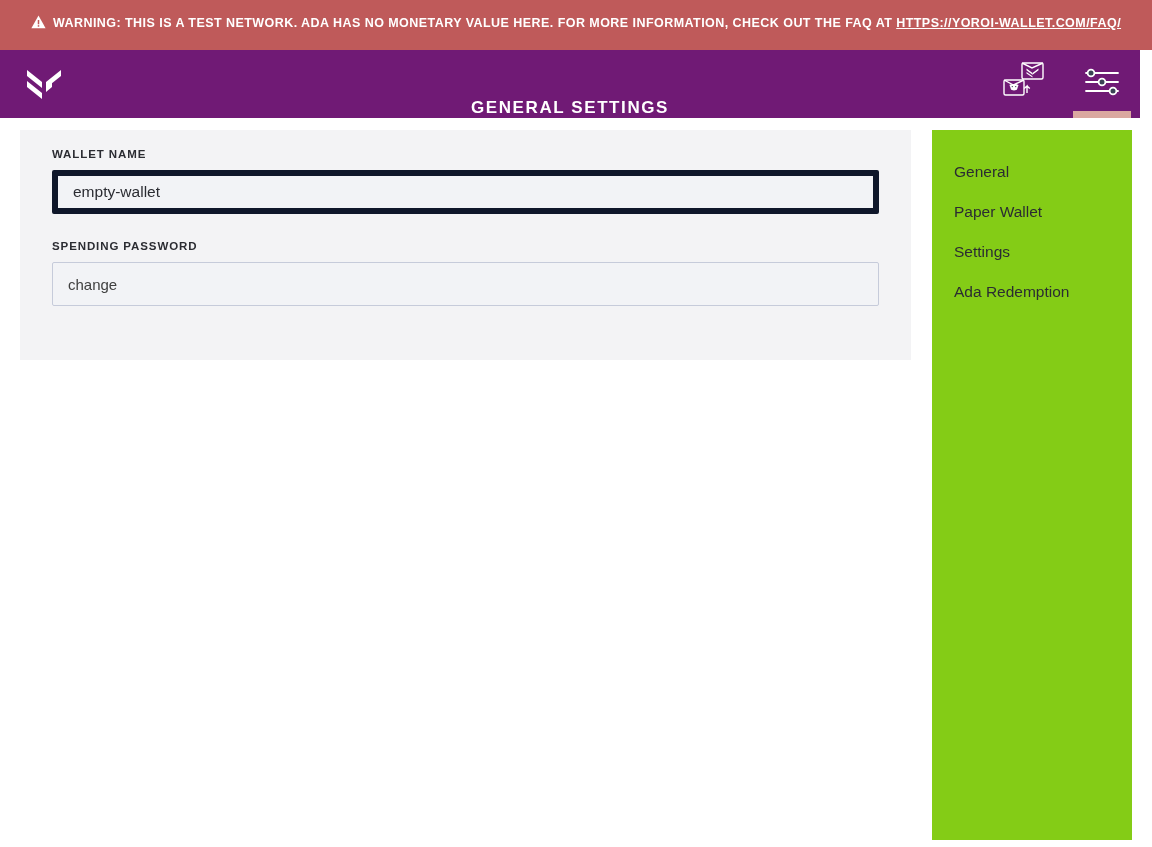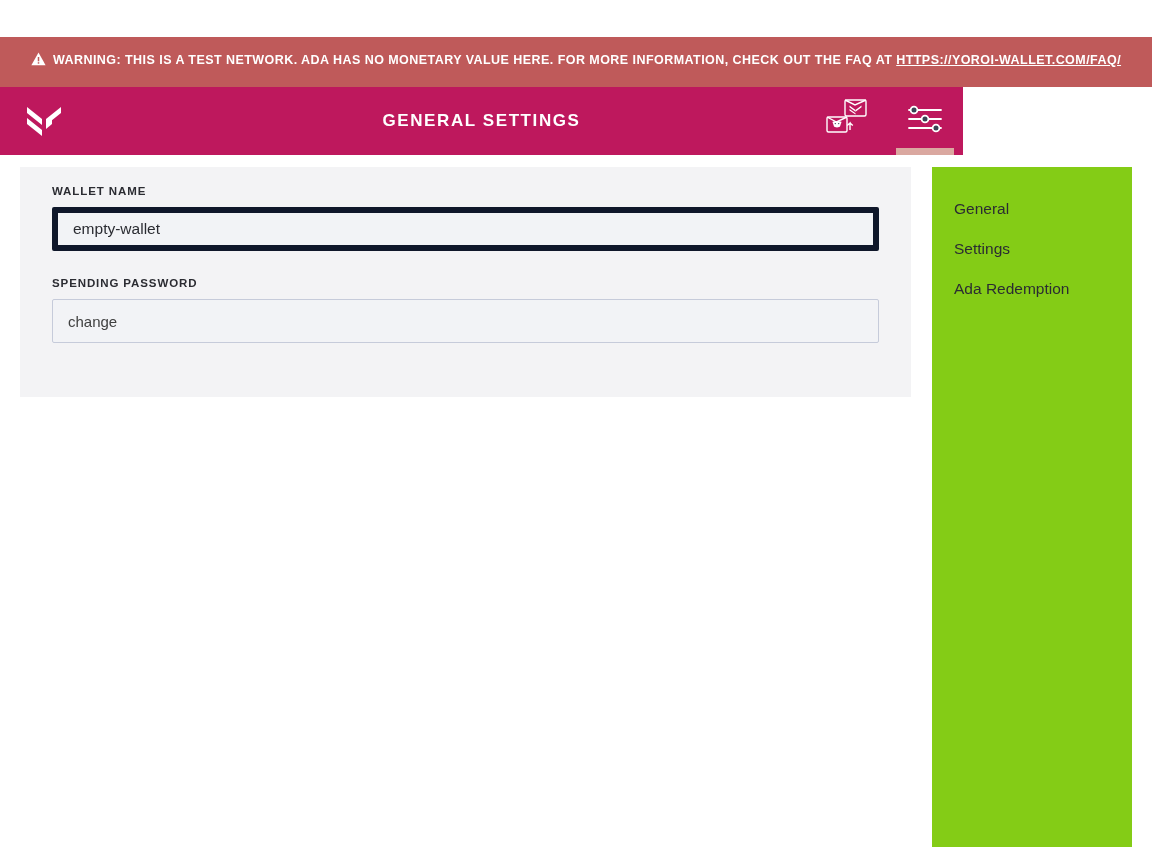--- a/index.html
+++ b/index.html
@@ -16,21 +16,20 @@
   .warning-banner {
     width: 1152px;
     min-height: 50px;
     background: #bf5a5a;
     color: #ffffff;
     display: flex;
     align-items: center;
     justify-content: center;
     padding: 6px 14px 8px 14px;
     text-align: center;
-    margin-top: 37px;
   }
   .warning-text {
     font-size: 12.5px;
     font-weight: bold;
     letter-spacing: 0.45px;
     line-height: 21px;
     text-transform: uppercase;
   }
   .warn-icon {
     display: inline-block;
@@ -39,25 +38,25 @@
   }
   .warning-link {
     color: #ffffff;
     text-decoration: underline;
     font-weight: bold;
     letter-spacing: 0.45px;
   }
 
   
   .topbar {
-    width: 963px;
+    width: 1140px;
     height: 68px;
-    background: #be185d;
-    display: flex;
-    align-items: center;
+    background: #701a75;
+    display: flex;
+    align-items: flex-end;
     position: relative;
   }
   .logo-wrap {
     position: absolute;
     left: 25px;
     top: 50%;
     transform: translateY(-50%);
     width: 38px;
     height: 34px;
     display: flex;
@@ -290,20 +289,23 @@
     </div>
 
   </div>
 
   <div class="settings-menu">
 
     <div class="menu-item">
       <span class="menu-label">General</span>
     </div>
 
+    <div class="menu-item">
+      <span class="menu-label">Paper Wallet</span>
+    </div>
 
 
 
     <div class="menu-item">
       <span class="menu-label">Settings</span>
     </div>
 
     <div class="menu-item">
       <span class="menu-label">Ada Redemption</span>
     </div>

